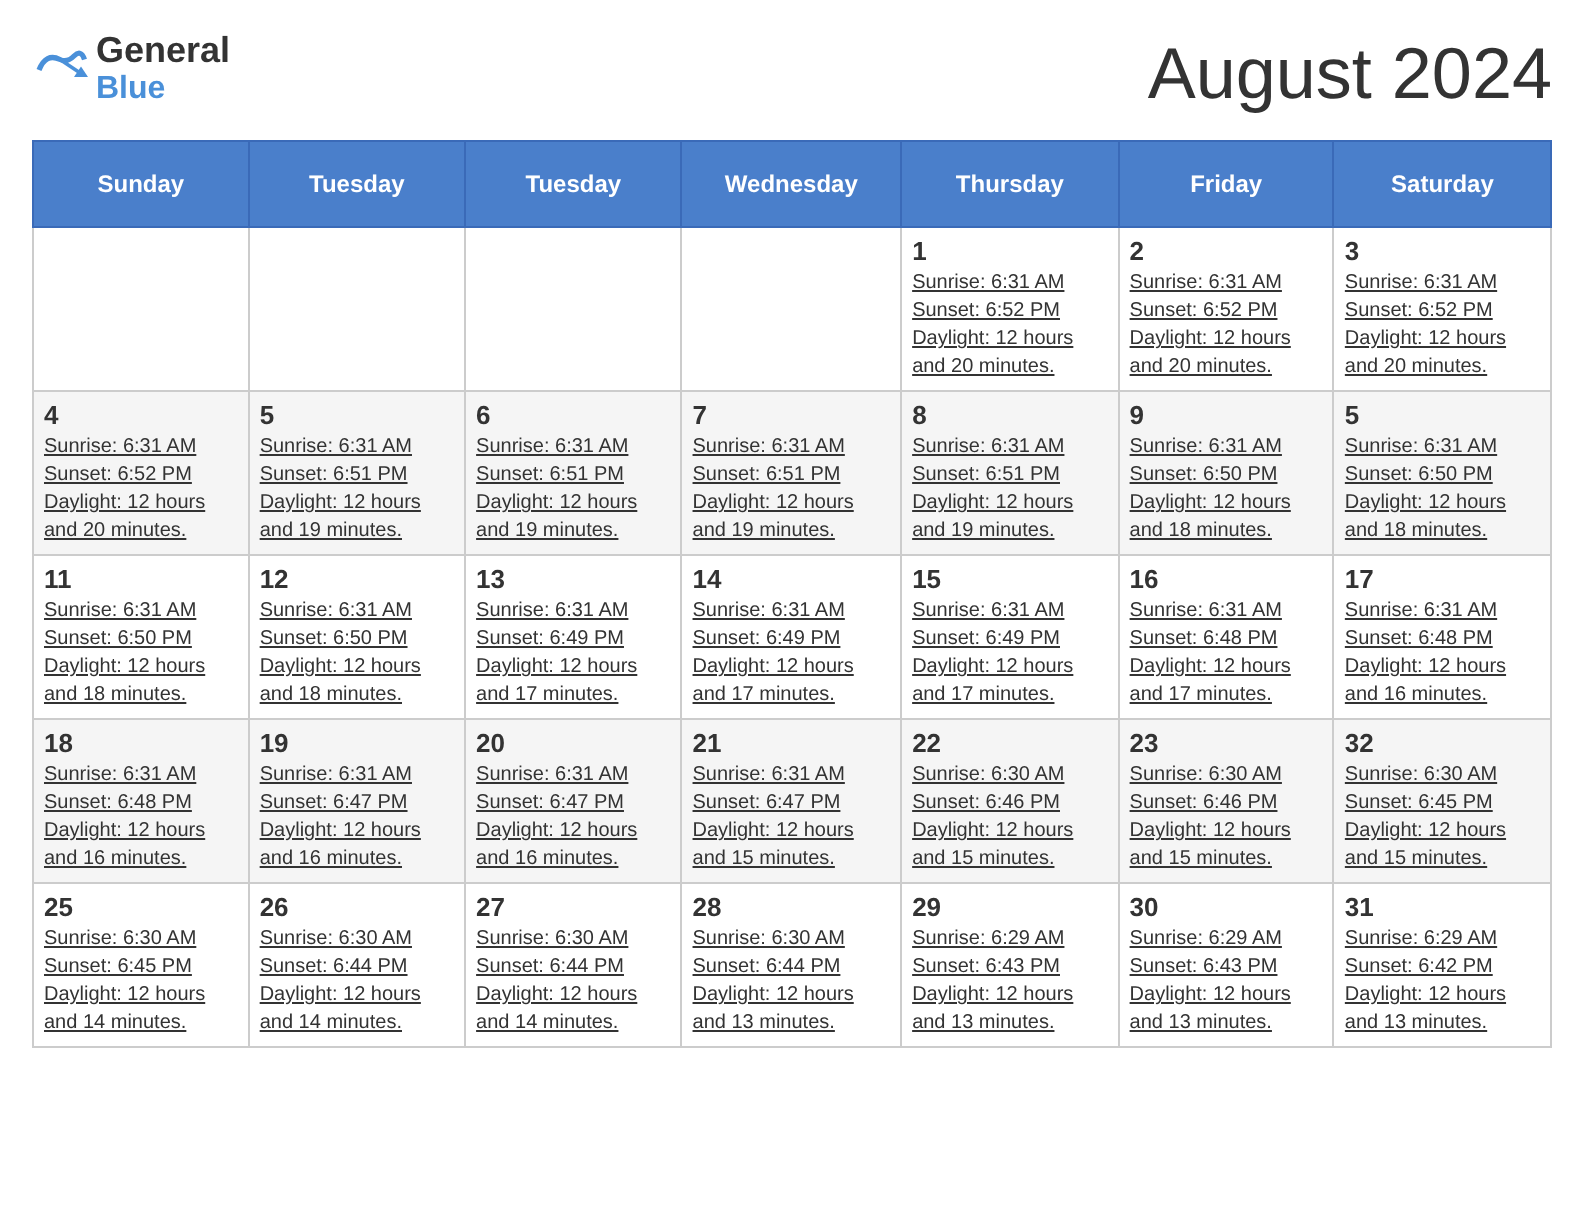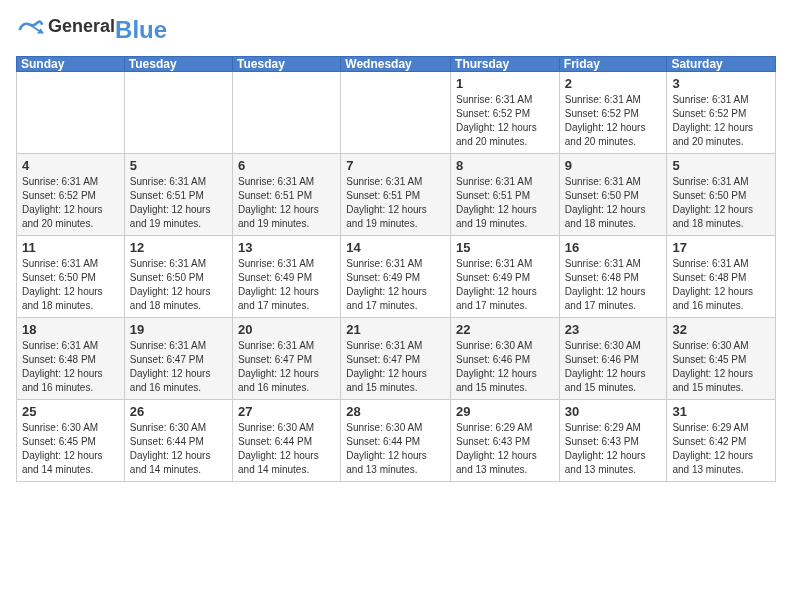--- a/index.html
+++ b/index.html
@@ -16,29 +16,30 @@
       align-items: flex-start;
       margin-bottom: 12px;
     }
     .logo {
       display: flex;
       align-items: center;
       gap: 4px;
     }
     .logo-text {
       display: flex;
+      flex-direction: column;
       line-height: 1.1;
     }
     .logo-general {
       font-size: 18px;
       font-weight: bold;
       color: #333;
     }
     .logo-blue {
-      font-size: 24px;
+      font-size: 16px;
       font-weight: bold;
       color: #4a90d9;
     }
     .logo-icon {
       width: 28px;
       height: 28px;
     }
     .title-block {
       text-align: right;
     }
@@ -53,22 +54,22 @@
     }
     .calendar {
       width: 100%;
       border-collapse: collapse;
     }
     .calendar th {
       background-color: #4a7fcb;
       color: #fff;
       font-size: 12px;
       font-weight: bold;
-      padding: 0 4px;
-      text-align: left;
+      padding: 14px 4px;
+      text-align: center;
       border: 1px solid #3a6ab8;
     }
     .calendar td {
       vertical-align: top;
       border: 1px solid #ccc;
       padding: 4px 5px;
       font-size: 10px;
       color: #333;
       width: 113px;
       min-height: 80px;
@@ -81,20 +82,21 @@
       font-size: 13px;
       font-weight: bold;
       color: #333;
       display: block;
       margin-bottom: 2px;
     }
     .day-info {
       font-size: 10px;
       color: #333;
       line-height: 1.4;
+      text-decoration: underline;
     }
     .empty-cell {
       background: #fff !important;
     }
   </style>
 </head>
 <body>
 
 <div class="header">
   <div class="logo">
@@ -103,20 +105,21 @@
       <path d="M4 16 Q8 6 16 10 Q20 12 24 8 Q28 4 30 10" stroke="#4a90d9" stroke-width="3" fill="none"></path>
       <path d="M16 10 L28 18" stroke="#4a90d9" stroke-width="2" fill="none"></path>
       <polygon points="28,14 32,20 24,20" fill="#4a90d9"></polygon>
     </svg>
     <div class="logo-text">
       <span class="logo-general">General</span>
       <span class="logo-blue">Blue</span>
     </div>
   </div>
   <div class="title-block">
+    <div class="month-year">August 2024</div>
   </div>
 </div>
 
 <table class="calendar">
   <thead>
     <tr>
     <th>Sunday</th>
         <th>Tuesday</th>
         <th>Tuesday</th>
         <th>Wednesday</th>

